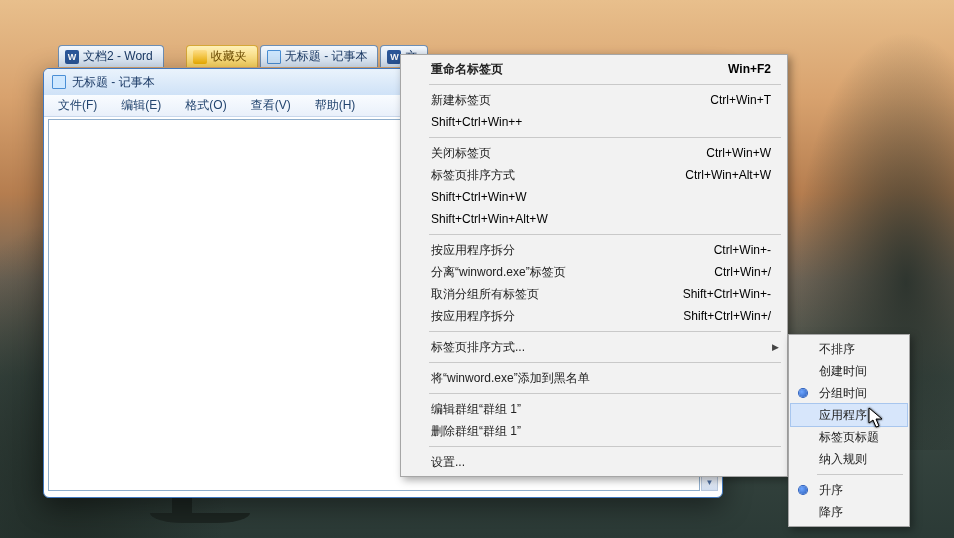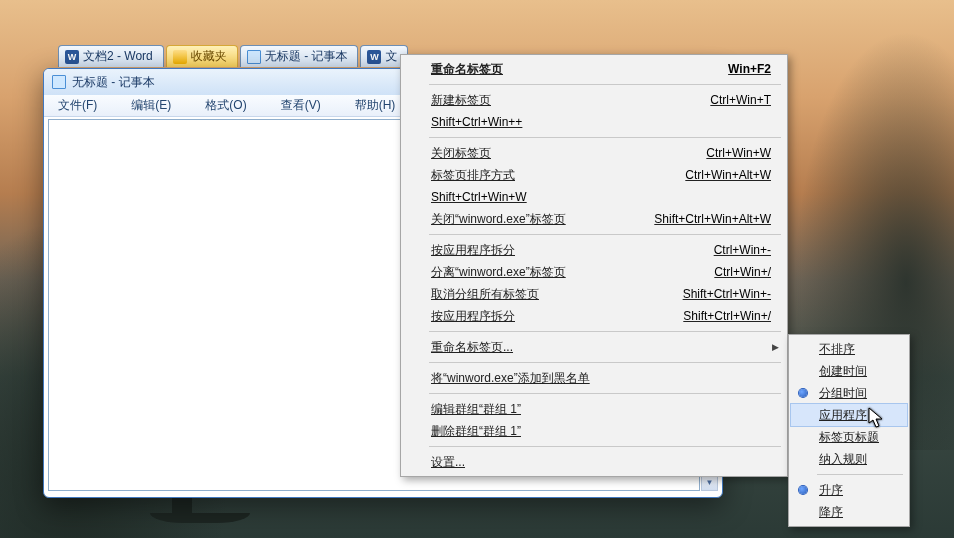--- a/index.html
+++ b/index.html
@@ -13,58 +13,58 @@
 
 .hill-left { position:absolute; left:0; bottom:0; width:230px; height:320px; background: radial-gradient(ellipse at 30% 80%, rgba(30,40,35,0.9), rgba(30,40,35,0) 70%); }
 .hill-right { position:absolute; right:0; top:30px; width:160px; height:420px; background: radial-gradient(ellipse at 70% 60%, rgba(35,45,40,0.85), rgba(35,45,40,0) 70%); }
 .boat { position:absolute; left:150px; bottom:15px; width:100px; height:40px; }
 .boat::before { content:""; position:absolute; left:0; bottom:0; width:100px; height:10px; background:#1d2622; border-radius:0 0 40px 40px/0 0 12px 12px; }
 .boat::after { content:""; position:absolute; left:22px; bottom:10px; width:20px; height:28px; background:#1d2622; border-radius:4px 4px 0 0; }
 
 
 .tabstrip { position:absolute; left:58px; top:45px; height:24px; display:flex; gap:2px; }
 .tab { height:22px; padding:0 10px 0 6px; display:flex; align-items:center; gap:4px; border:1px solid #6e8fb5; border-bottom:none; border-radius:4px 4px 0 0; background:linear-gradient(#f3f8fe,#d7e6f7); color:#1b3a66; cursor:default; }
-.tab.folder { background:linear-gradient(#fff1b8,#ffd75e); border-color:#d7a838; color:#6b4a00;}
+.tab.folder { background:linear-gradient(#fff1b8,#ffd75e); border-color:#d7a838; color:#6b4a00;margin-left:20px;}
 .tab .tico { width:14px; height:14px; display:inline-flex; align-items:center; justify-content:center; }
 .tab .tico.word { background:#2b579a; color:#fff; font-size:9px; font-weight:bold; border-radius:2px; }
 .tab .tico.folder { background:linear-gradient(#ffe08a,#f5b400); border-radius:2px; }
 .tab .tico.note { background:#cfe8ff; border:1px solid #4a8fd6; border-radius:1px; }
 
 
 .window {
   position:absolute; left:43px; top:68px; width:680px; height:430px;
   border:1px solid #4178be; border-radius:6px; overflow:hidden;
   box-shadow:0 8px 28px rgba(0,0,0,0.45);
   background:#fff;
 }
 .titlebar {
   height:26px; background:linear-gradient(#eaf3fc,#cfe2f7);
   display:flex; align-items:center; padding:0 8px; gap:6px;
 }
 .titlebar .tico.note { width:14px; height:14px; background:#cfe8ff; border:1px solid #4a8fd6; border-radius:1px; }
 .titlebar .title { color:#1b3a66; }
 .menubar {
   height:22px; background:linear-gradient(#f9fcff,#e9f0fa);
-  border-bottom:1px solid #c7d6eb; display:flex; align-items:center; padding:0 6px; gap:18px;
+  border-bottom:1px solid #c7d6eb; display:flex; align-items:center; padding:0 6px; gap:8px;
 }
 .menubar .mi { padding:2px 8px; color:#23456f; cursor:default; border-radius:2px; }
 .editor { position:absolute; left:4px; top:50px; right:22px; bottom:6px; background:#fff; border:1px solid #8faecc; }
 .scrollbar { position:absolute; right:4px; top:50px; width:17px; bottom:6px; background:linear-gradient(90deg,#e8edf4,#dce4ef); border:1px solid #b9c8dd; }
 .scrollbar .arrow { position:absolute; left:0; width:100%; height:16px; background:linear-gradient(#f5f9ff,#d2def0); display:flex; align-items:center; justify-content:center; color:#4c6da0; font-size:8px; }
 .scrollbar .arrow.up { top:0; border-bottom:1px solid #b9c8dd; }
 .scrollbar .arrow.down { bottom:0; border-top:1px solid #b9c8dd; }
 
 
 .menu {
   position:absolute; background:#f2f2f2; border:1px solid #a6a6a6;
   box-shadow:3px 3px 8px rgba(0,0,0,0.35); padding:3px 2px;
 }
 .menu .row {
   display:flex; align-items:center; height:22px; padding:0 14px 0 28px; position:relative;
-  color:#222; cursor:default; white-space:nowrap;text-decoration:underline;
+  color:#222; cursor:default; white-space:nowrap;
 }
 .menu .row.bold { font-weight:bold; }
 .menu .row:hover, .menu .row.hover { background:#d7e6fb; outline:1px solid #a8c6ee;align-items:center; }
 .menu .row .label { flex:1; padding-right:30px; }
 .menu .row .shortcut { color:#000000; }
 .menu .row .sub { position:absolute; right:6px; font-size:9px; color:#444; }
 .menu .sep { height:1px; margin:4px 4px 4px 26px; background:#c9c9c9; }
 .menu .radio {
   position:absolute; left:8px; width:8px; height:8px; border-radius:50%;
   background:radial-gradient(circle at 35% 35%, #6ea6ff, #2a5ebc); box-shadow:0 0 0 1px #2a5ebc;
@@ -142,21 +142,20 @@
         <span class="shortcut">Ctrl+Win+W</span>
       </div>
       <div class="row">
         <span class="label">标签页排序方式</span>
         <span class="shortcut">Ctrl+Win+Alt+W</span>
       </div>
       <div class="row">
         <span class="shortcut">Shift+Ctrl+Win+W</span>
       </div>
       <div class="row">
-        <span class="label">关闭“winword.exe”标签页</span>
         <span class="shortcut">Shift+Ctrl+Win+Alt+W</span>
       </div>
       <div class="sep"></div>
       <div class="row">
         <span class="label">按应用程序拆分</span>
         <span class="shortcut">Ctrl+Win+-</span>
       </div>
       <div class="row">
         <span class="label">分离“winword.exe”标签页</span>
         <span class="shortcut">Ctrl+Win+/</span>
@@ -164,21 +163,21 @@
       <div class="row">
         <span class="label">取消分组所有标签页</span>
         <span class="shortcut">Shift+Ctrl+Win+-</span>
       </div>
       <div class="row">
         <span class="label">按应用程序拆分</span>
         <span class="shortcut">Shift+Ctrl+Win+/</span>
       </div>
       <div class="sep"></div>
       <div class="row">
-        <span class="label">重命名标签页...</span>
+        <span class="label">标签页排序方式...</span>
         <span class="sub">▶</span>
       </div>
       <div class="sep"></div>
       <div class="row">
         <span class="label">将“winword.exe”添加到黑名单</span>
       </div>
       <div class="sep"></div>
       <div class="row">
         <span class="label">编辑群组“群组 1”</span>
       </div>

